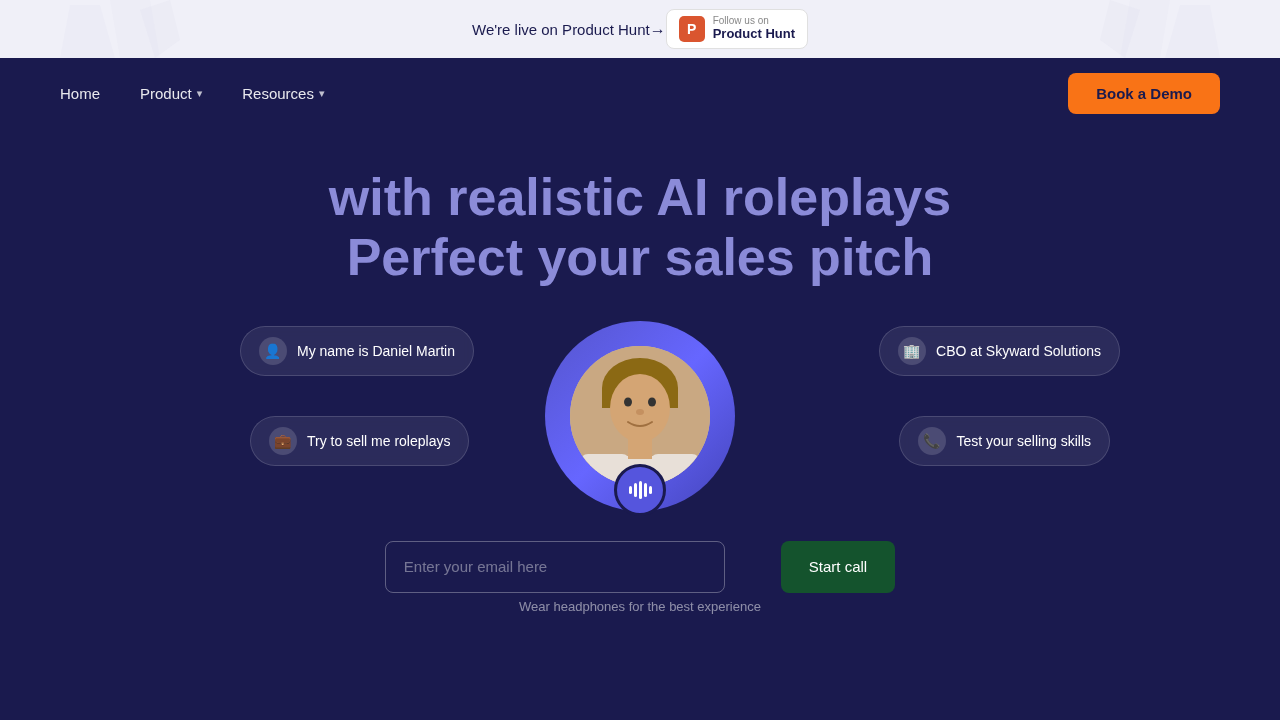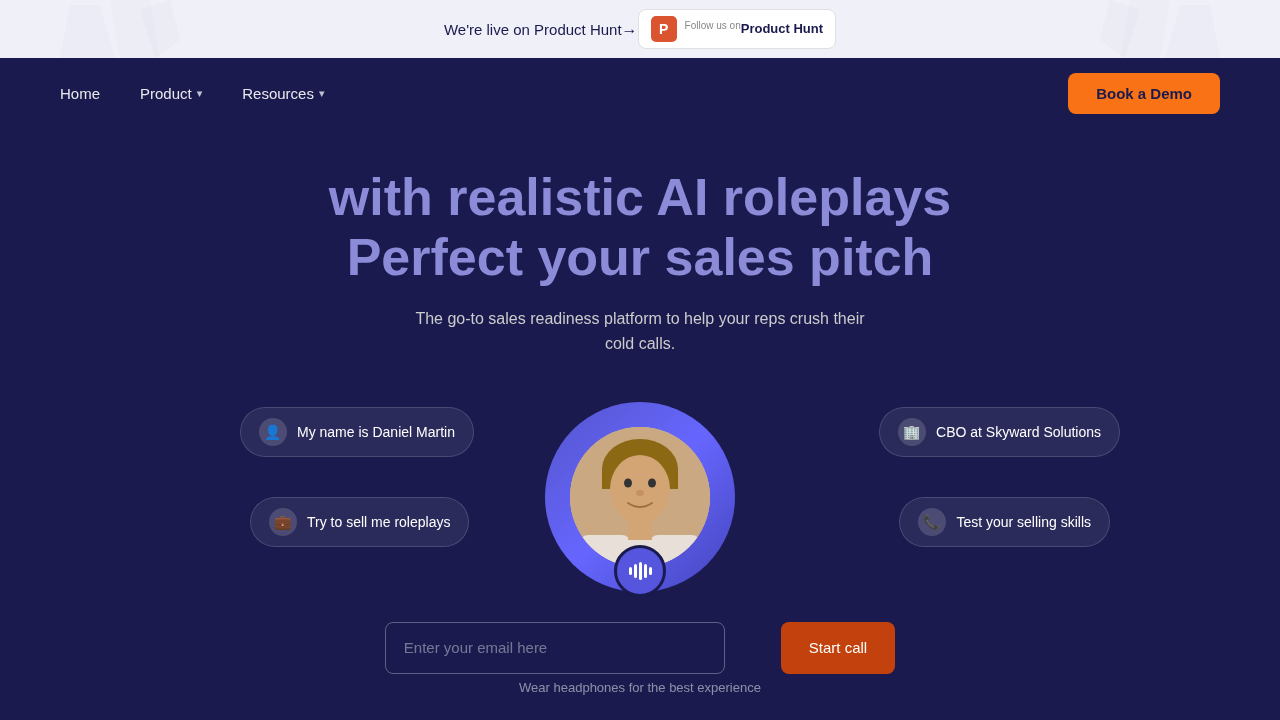--- a/index.html
+++ b/index.html
@@ -47,21 +47,21 @@
       border-radius: 5px;
       display: flex;
       align-items: center;
       justify-content: center;
       color: white;
       font-weight: bold;
       font-size: 14px;
     }
     .ph-text {
       display: flex;
-      flex-direction: row;
+      flex-direction: column;
     }
     .ph-follow {
       font-size: 10px;
       color: #888;
       line-height: 1;
     }
     .ph-name {
       font-size: 13px;
       color: #1a1a4e;
       font-weight: 600;
@@ -289,21 +289,21 @@
       color: white;
       font-size: 15px;
       outline: none;
     }
     .email-input::placeholder {
       color: rgba(255,255,255,0.4);
     }
     .start-call-btn {
       height: 52px;
       padding: 16px 28px;
-      background: #c2410c;
+      background: #14532d;
       color: white;
       border: none;
       border-radius: 8px;
       font-size: 15px;
       font-weight: 500;
       cursor: pointer;
       margin-left: 46px;
     }
     .headphone-note {
       color: rgba(255,255,255,0.5);
@@ -354,21 +354,20 @@
   </div>
 
   <button class="book-demo-btn">Book a Demo</button>
 </nav>
 
 <section class="hero">
   <h1 class="hero-title">
     <div>with realistic AI roleplays</div>
     <div>Perfect your sales pitch</div>
   </h1>
-  <p class="hero-subtitle">The go-to sales readiness platform to help your reps crush their cold calls.</p>
 
   <div class="interactive-area">
 
     <div class="float-card card-name">
       <div class="card-icon">👤</div>
       <span>My name is Daniel Martin</span>
     </div>
     <div class="float-card card-sell">
       <div class="card-icon">💼</div>
       <span>Try to sell me roleplays</span>

